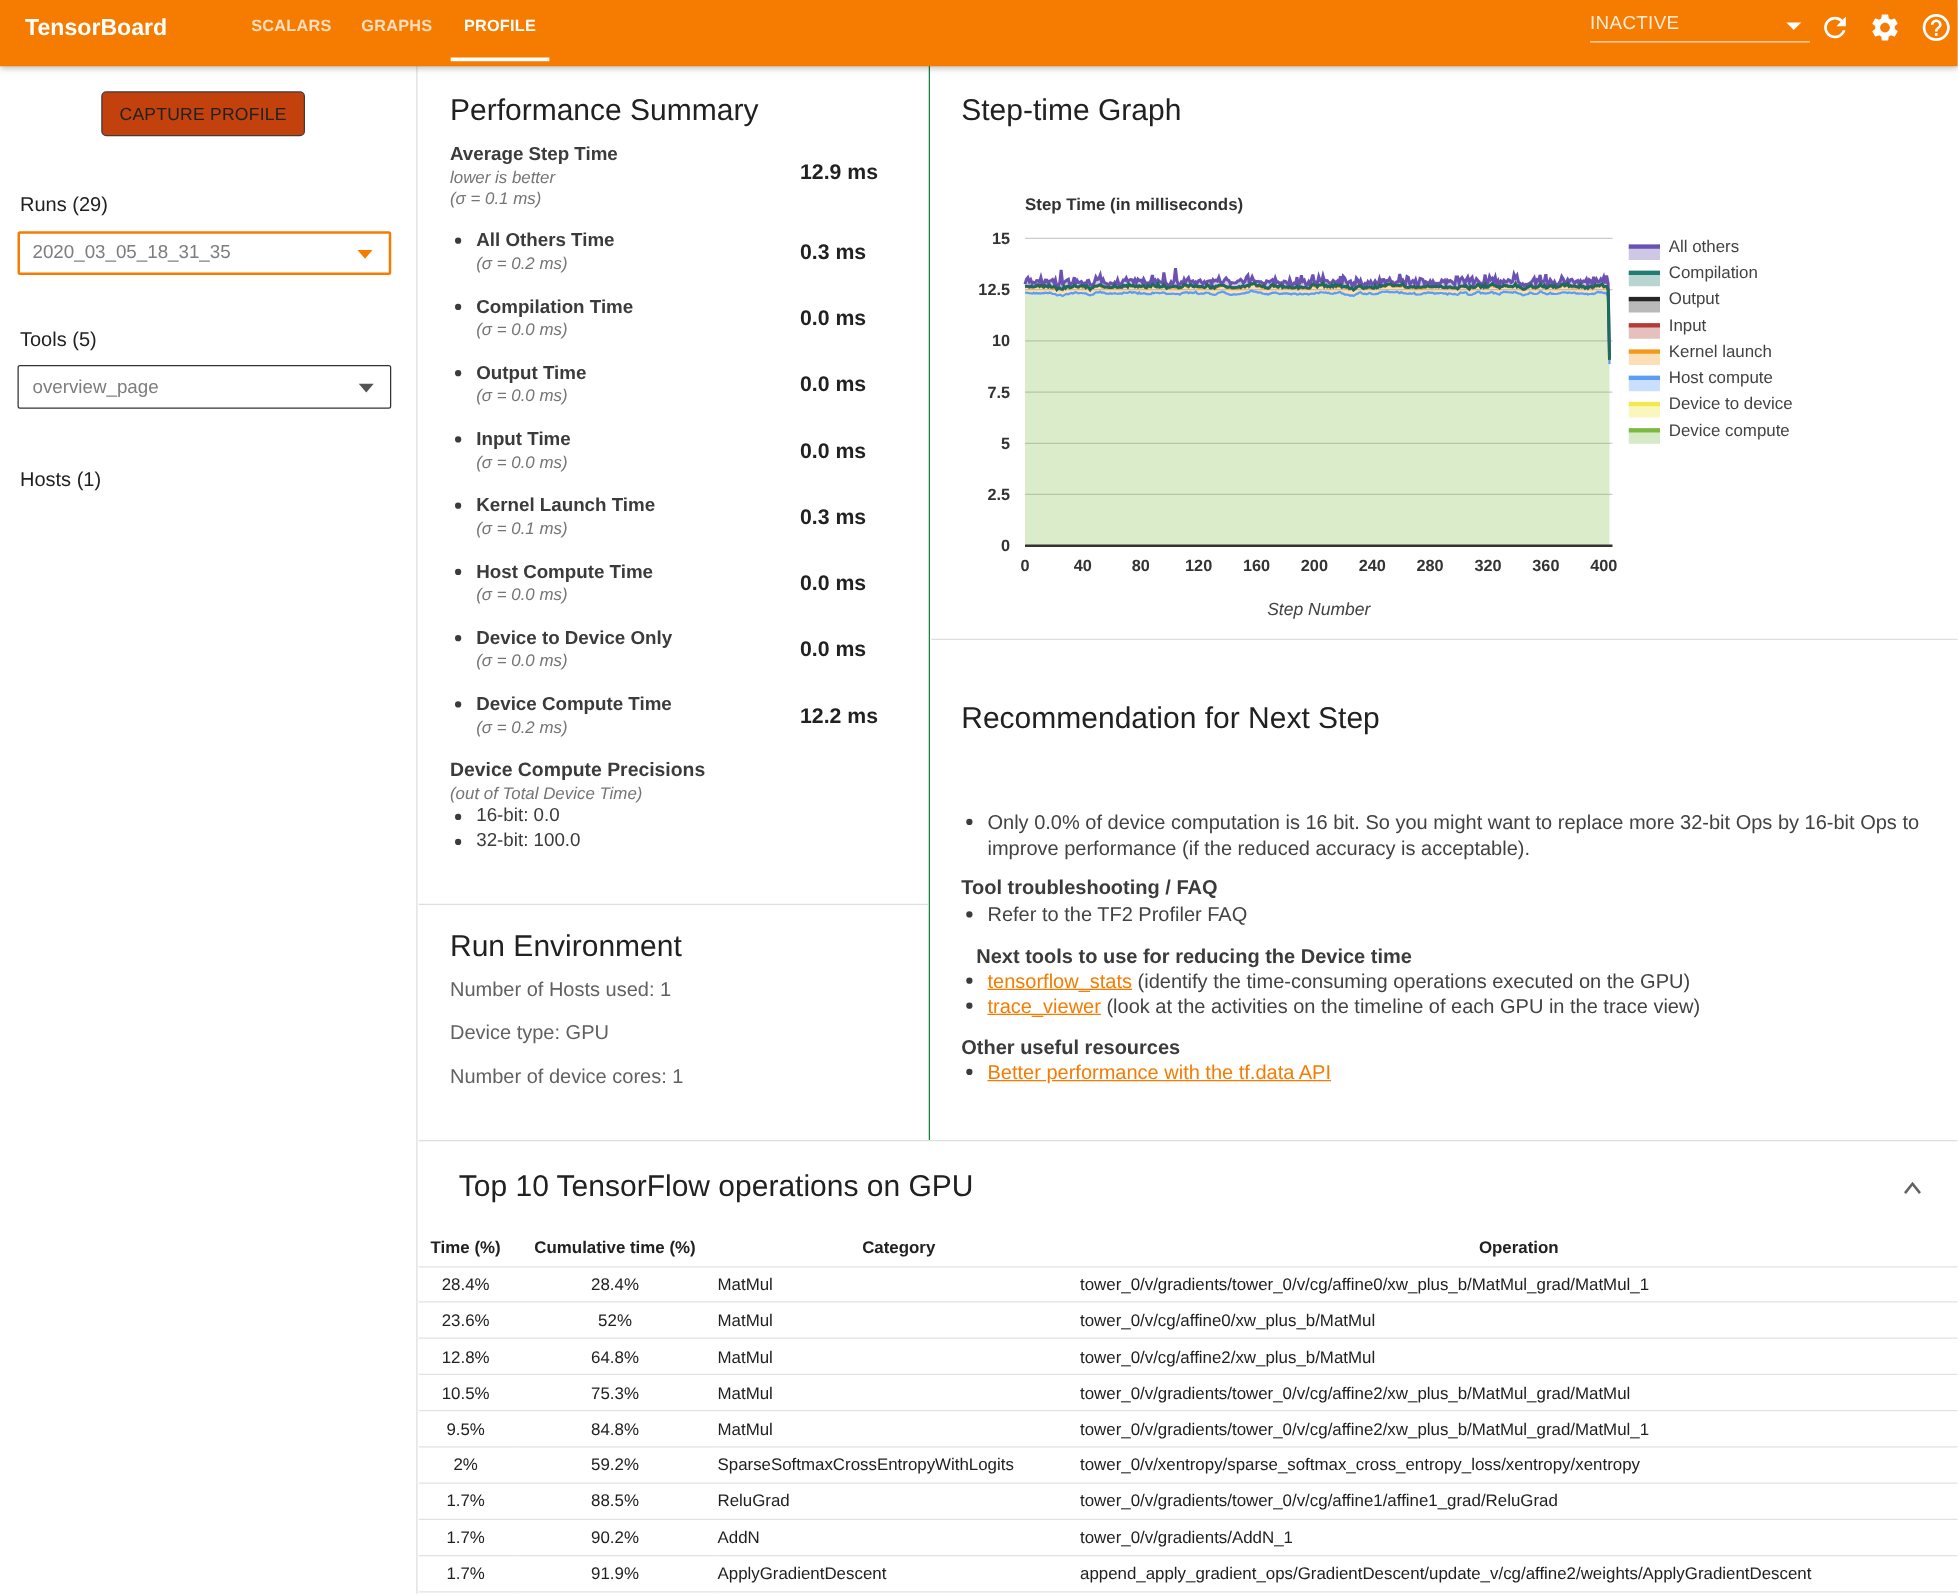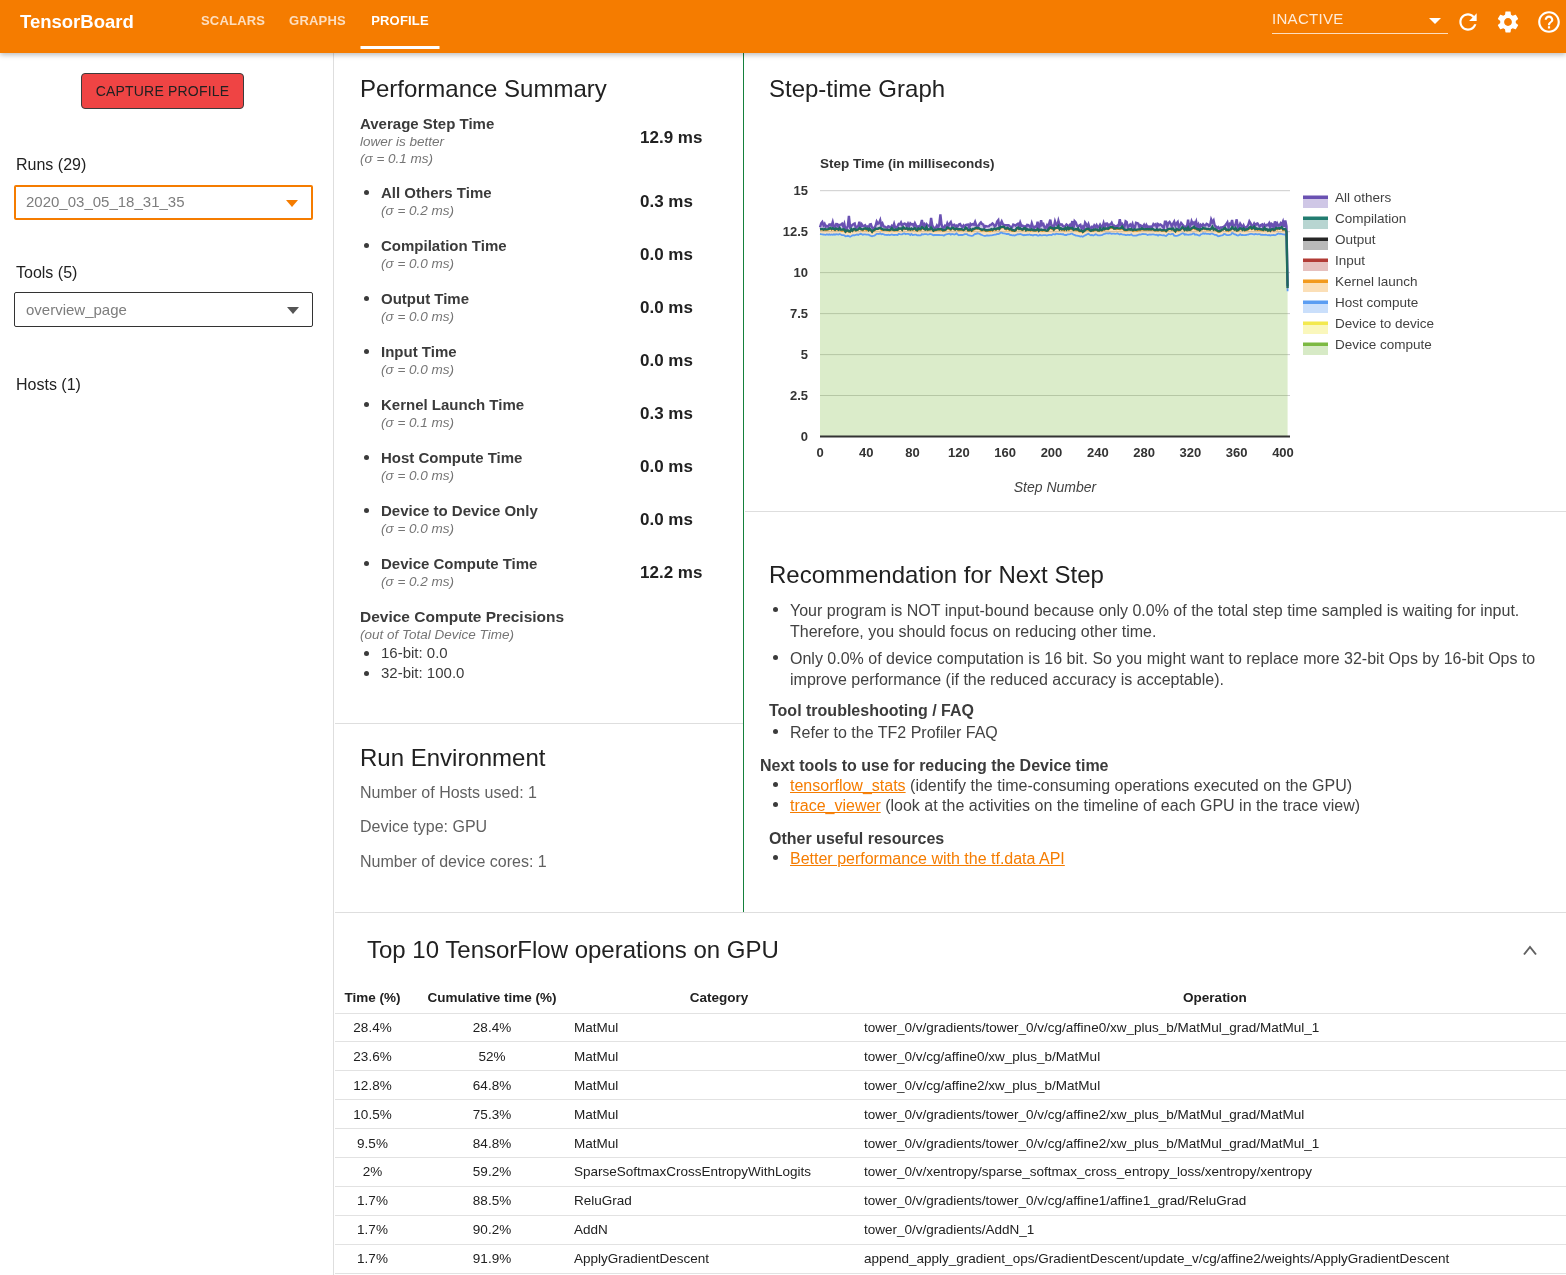--- a/index.html
+++ b/index.html
@@ -5,21 +5,21 @@
 html,body { width:1566px; height:1275px; background:#fff; font-family:"Liberation Sans", sans-serif; overflow:hidden; }
 .header { position:absolute; left:0; top:0; width:1566px; height:53px; background:#f57c00; box-shadow:0 2px 5px rgba(0,0,0,0.26); z-index:10; }
 .tbtitle { position:absolute; left:20px; top:11px; color:#fff; font-size:18.5px; font-weight:700; }
 .tab { position:absolute; top:0; height:51px; line-height:41px; text-align:center; color:rgba(255,255,255,0.75); font-size:13px; font-weight:700; letter-spacing:0.2px; }
 .tab.active { color:#fff; }
 .ink { position:absolute; left:50%; transform:translateX(-50%); bottom:2px; width:79px; height:3px; background:#fff; }
 .inactive { position:absolute; left:1272px; top:10px; width:176px; color:rgba(255,255,255,0.85); font-size:15px; letter-spacing:0.3px; border-bottom:1px solid rgba(255,255,255,0.75); padding-bottom:6px; }
 .inactive .car { position:absolute; right:7px; top:8px; width:0; height:0; border-left:6px solid transparent; border-right:6px solid transparent; border-top:6px solid #fff; }
 .hicon { position:absolute; top:9px; width:26px; height:26px; fill:#fff; }
 .sidebar { position:absolute; left:0; top:51px; width:334px; height:1224px; border-right:1px solid #dedede; background:#fff; }
-.capture { position:absolute; left:81px; top:22px; width:163px; height:36px; border:1px solid #3c3c3c; border-radius:4px; background:#ef4444; font-size:14px; color:#212121; text-align:center; line-height:34px; letter-spacing:0.2px; }
+.capture { position:absolute; left:81px; top:22px; width:163px; height:36px; border:1px solid #3c3c3c; border-radius:4px; background:#c2410c; font-size:14px; color:#212121; text-align:center; line-height:34px; letter-spacing:0.2px; }
 .slabel { position:absolute; left:16px; font-size:16px; color:#212121; }
 .sel { position:absolute; left:14px; width:299px; height:35px; border:1px solid #333; border-radius:2px; font-size:15px; color:#7d7d7d; line-height:33px; padding-left:11px; }
 .sel.orange { border:2px solid #f57c00; line-height:29px; padding-left:10px; }
 .sel .car { position:absolute; right:13px; top:14px; width:0; height:0; border-left:6.5px solid transparent; border-right:6.5px solid transparent; border-top:7.5px solid #555; }
 .sel.orange .car { border-top-color:#f57c00; top:13px; }
 h2 { font-size:24px; font-weight:400; color:#212121; }
 .colL { position:absolute; left:335px; top:51px; width:409px; height:861px; border-right:1px solid #15803d; }
 .perf { position:absolute; left:0; top:0; width:408px; height:673px; border-bottom:1px solid #dedede; }
 .perf h2 { position:absolute; left:25px; top:24px; }
 .avg { position:absolute; left:25px; top:64px; }
@@ -206,25 +206,24 @@
         <rect x="558" y="272.0" width="25" height="11" fill="rgba(243,233,79,0.38)"></rect>
         <rect x="558" y="270.5" width="25" height="3.5" fill="#f3e94f"></rect>
         <text x="590" y="276.5" class="cleg">Device to device</text>
         <rect x="558" y="293.0" width="25" height="11" fill="rgba(124,185,66,0.30)"></rect>
         <rect x="558" y="291.5" width="25" height="3.5" fill="#7cb942"></rect>
         <text x="590" y="297.5" class="cleg">Device compute</text>
 </svg>
   </div>
   <div class="reco">
     <h2>Recommendation for Next Step</h2>
-    <div class="rb rtext" style="top:88px; width:740px"><span class="pbullet"></span>Your program is NOT input-bound because only 0.0% of the total step time sampled is waiting for input. Therefore, you should focus on reducing other time.</div>
     <div class="rb rtext" style="top:136px; width:752px"><span class="pbullet"></span>Only 0.0% of device computation is 16 bit. So you might want to replace more 32-bit Ops by 16-bit Ops to improve performance (if the reduced accuracy is acceptable).</div>
     <div class="rbold" style="position:absolute; left:24px; top:190px">Tool troubleshooting / FAQ</div>
     <div class="rb rtext" style="top:210px"><span class="pbullet"></span>Refer to the TF2 Profiler FAQ</div>
-    <div class="rbold" style="position:absolute; left:15px; top:245px">Next tools to use for reducing the Device time</div>
+    <div class="rbold" style="position:absolute; left:36px; top:245px">Next tools to use for reducing the Device time</div>
     <div class="rb rtext" style="top:283px"><span class="pbullet"></span><a class="olink">trace_viewer</a> (look at the activities on the timeline of each GPU in the trace view)</div>
     <div class="rb rtext" style="top:263px"><span class="pbullet"></span><a class="olink">tensorflow_stats</a> (identify the time-consuming operations executed on the GPU)</div>
     <div class="rbold" style="position:absolute; left:24px; top:318px">Other useful resources</div>
     <div class="rb rtext" style="top:336px"><span class="pbullet"></span><a class="olink">Better performance with the tf.data API</a></div>
   </div>
 </div>
 
 <div style="position:absolute; left:335px; top:912px; width:1231px; height:1px; background:#dedede;"></div>
 <div class="top10">
   <h2>Top 10 TensorFlow operations on GPU</h2>

